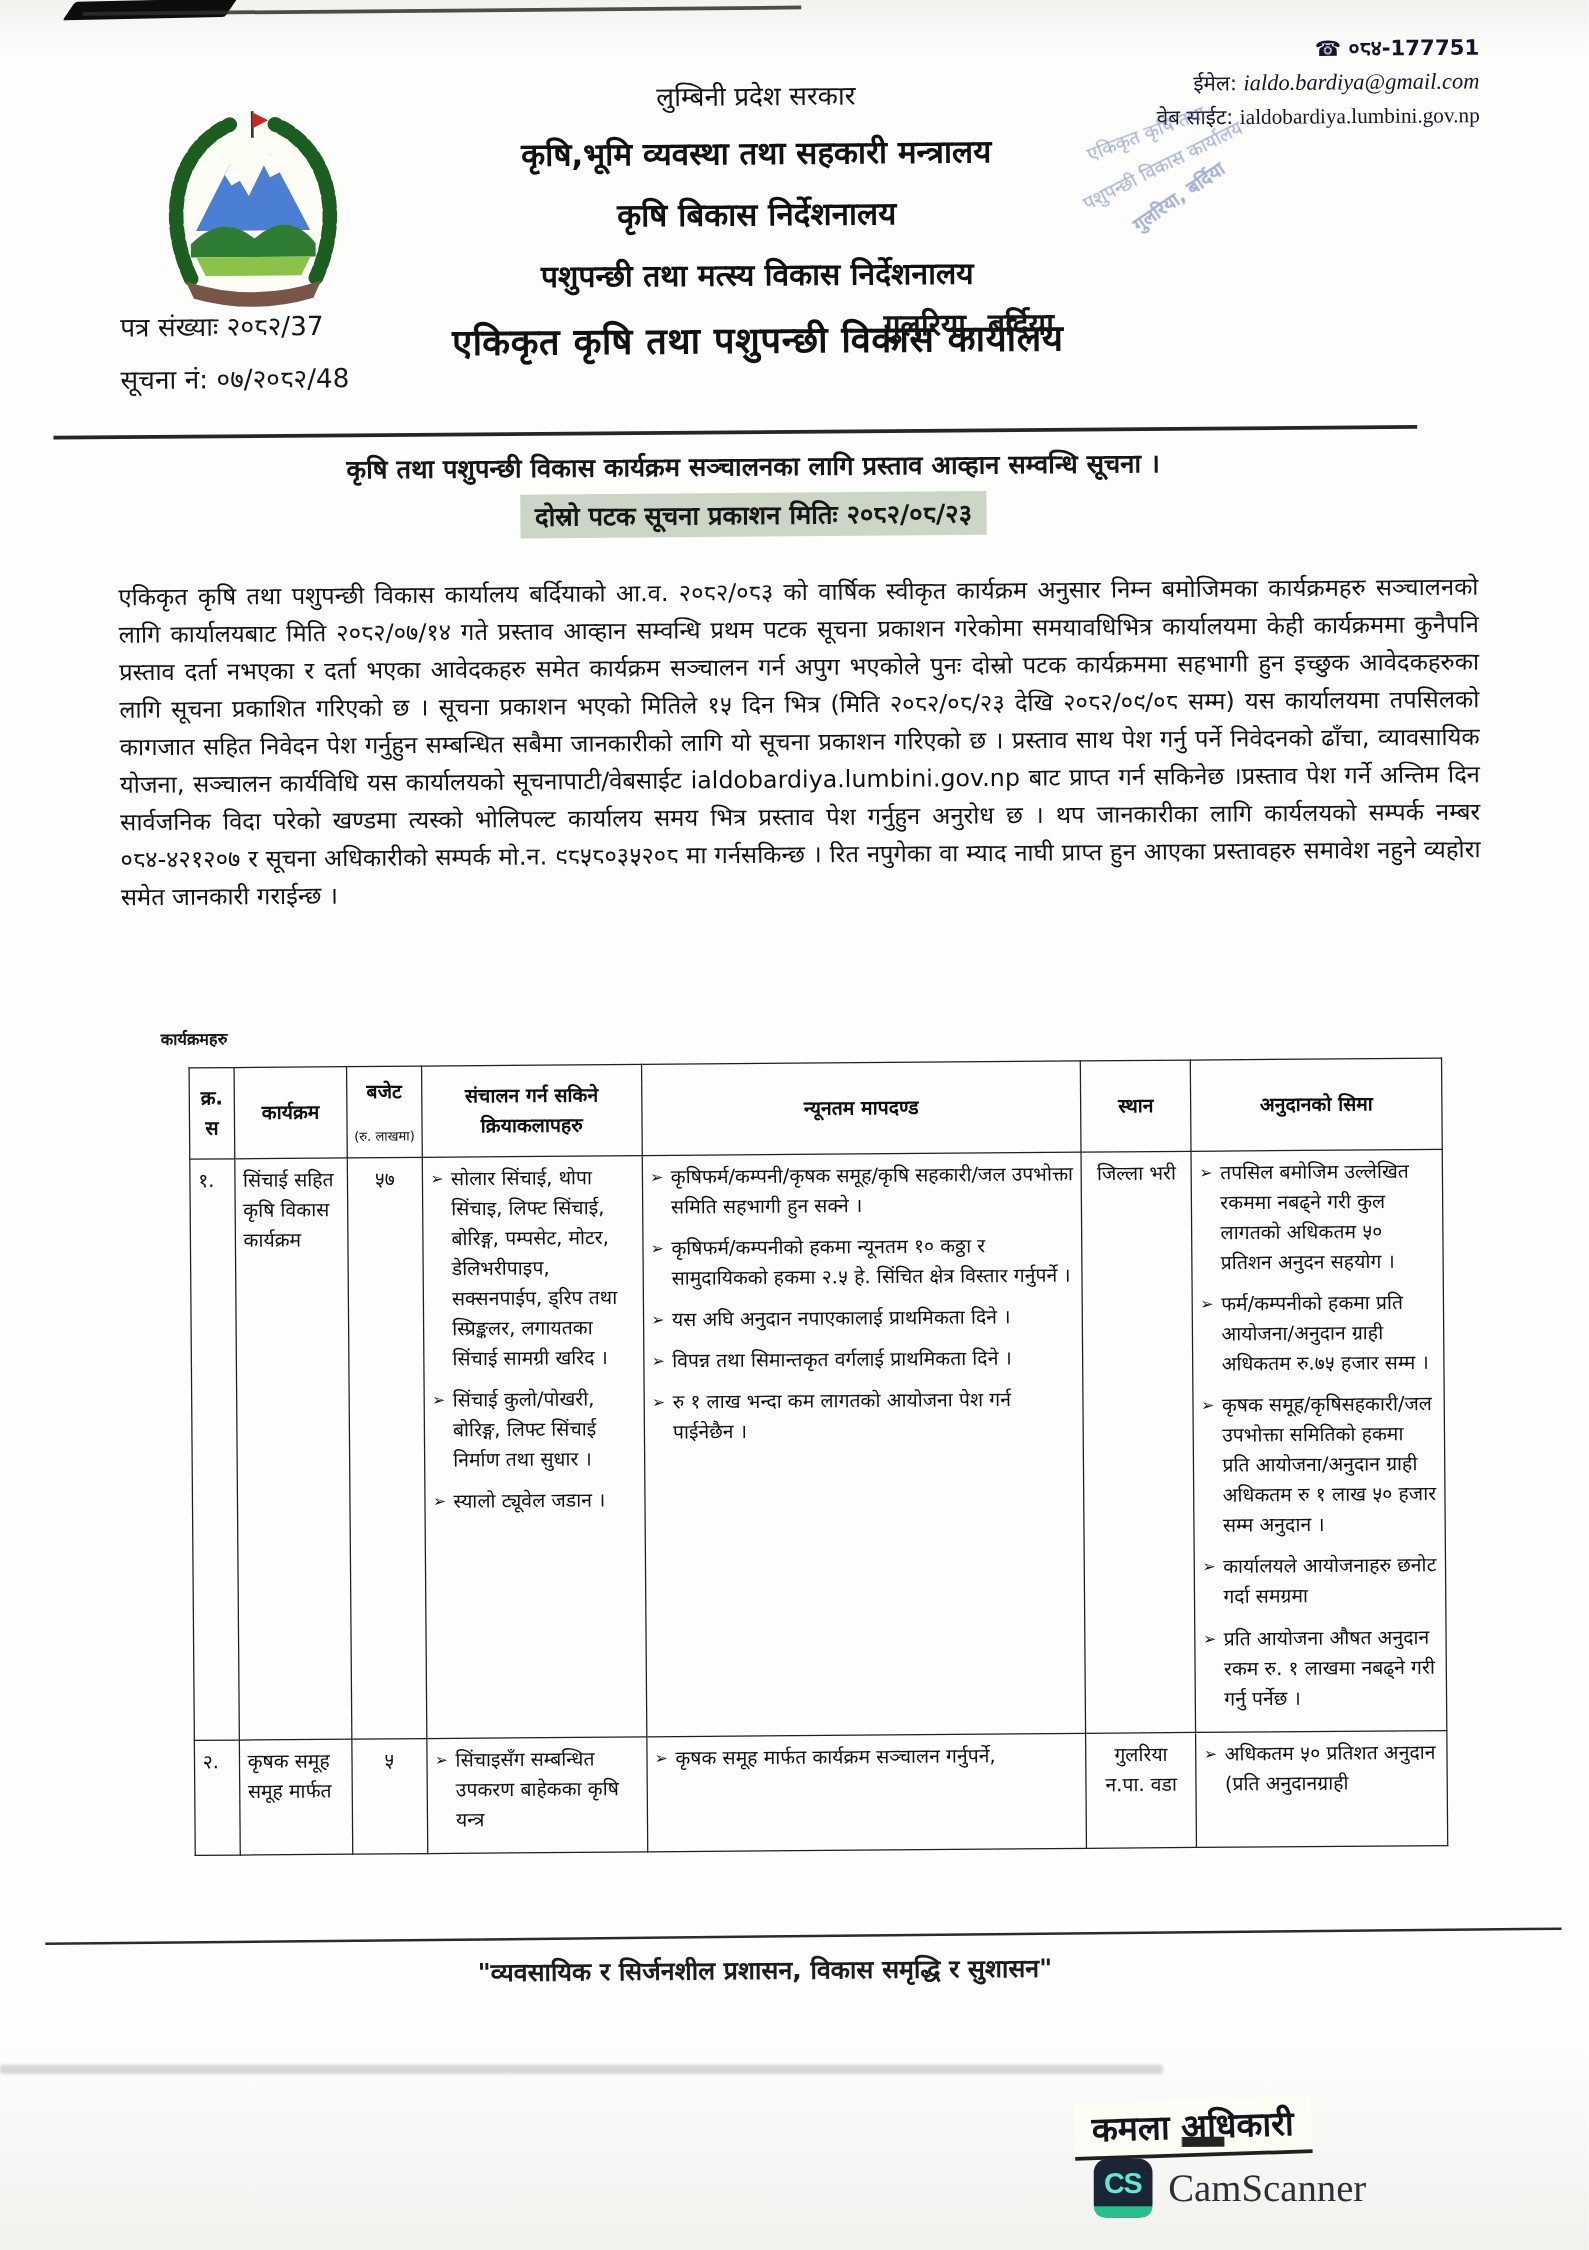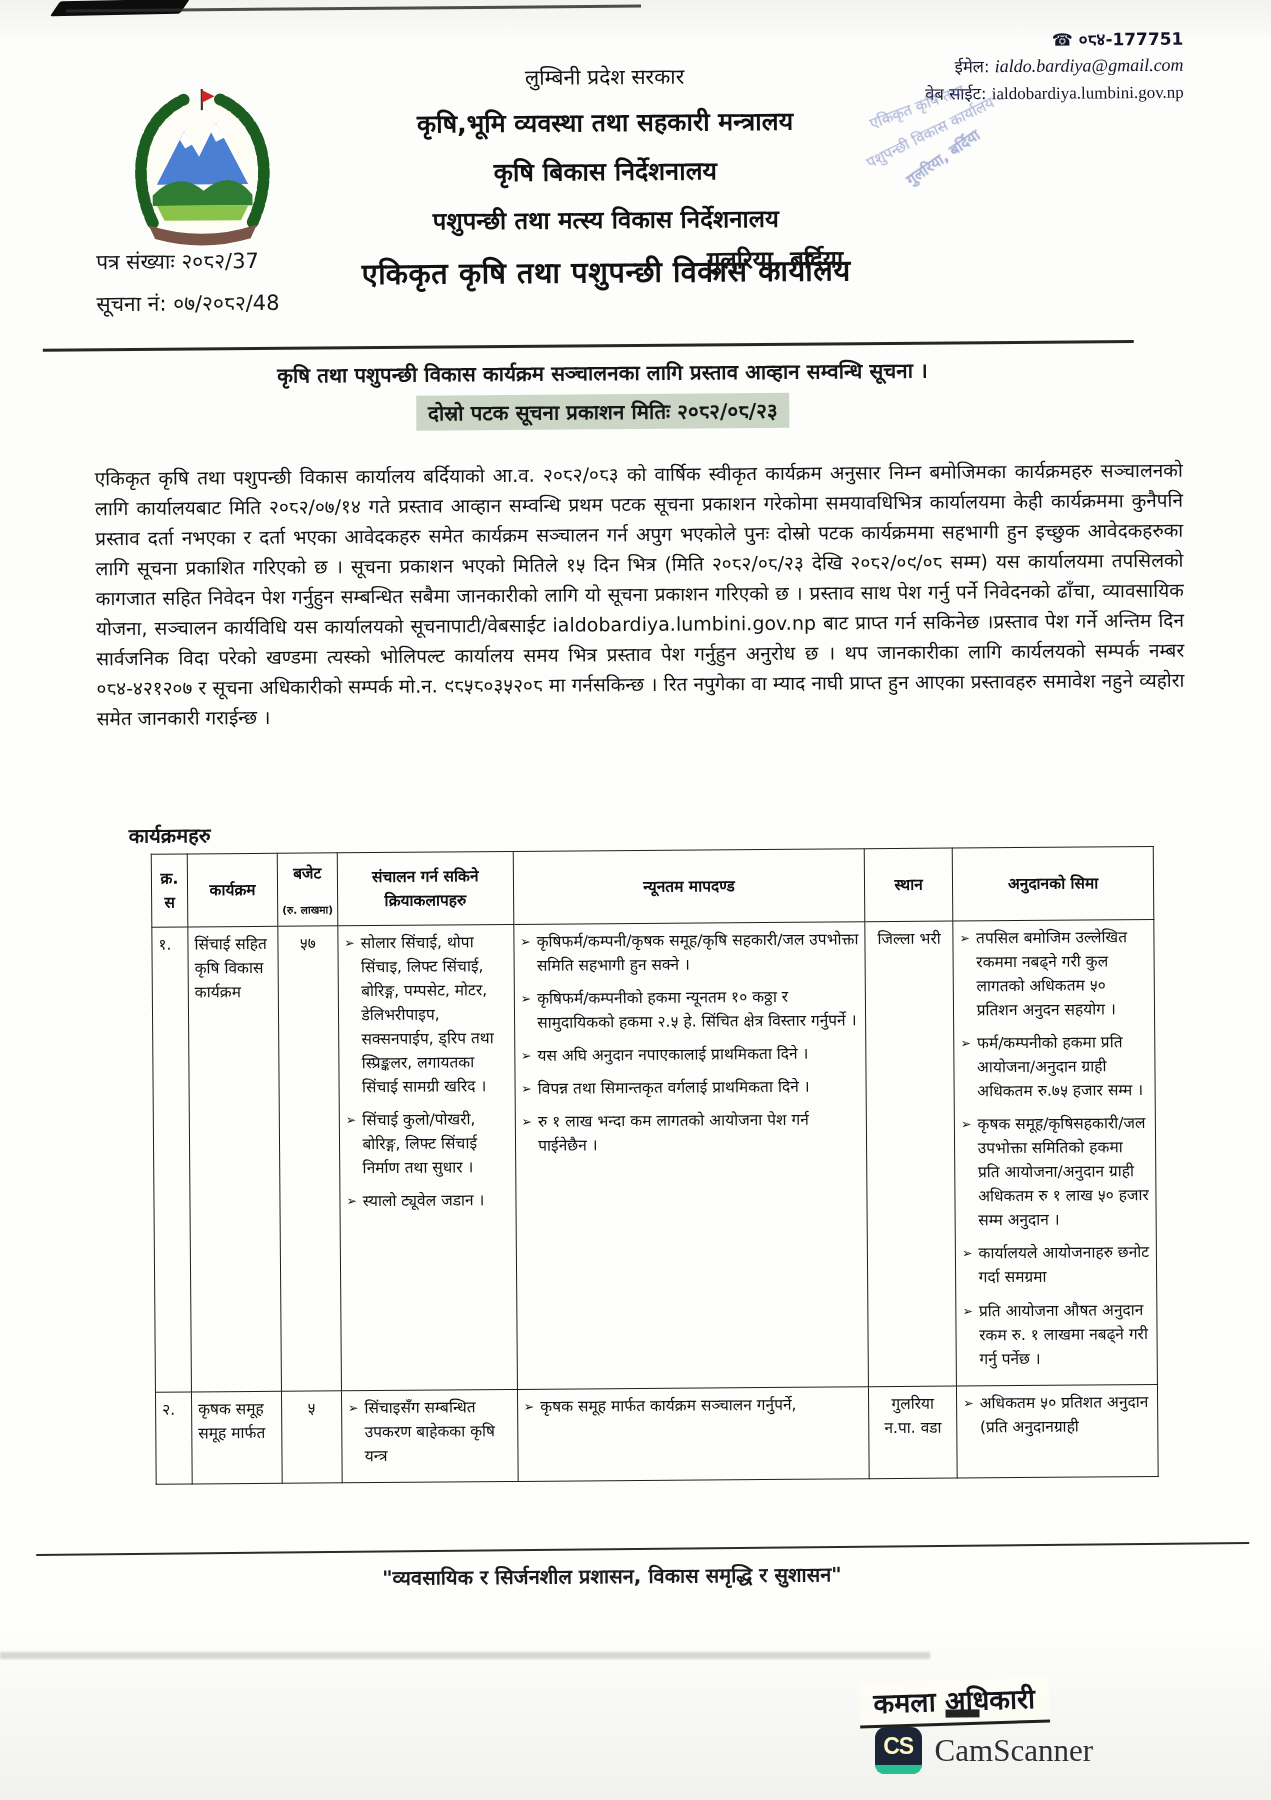--- a/index.html
+++ b/index.html
@@ -39,44 +39,44 @@
   .meta-row2{position:absolute;top:285px;left:100px;font-size:21px;}
   .rule{position:absolute;top:344px;left:46px;right:134px;border-top:3px solid #262624;}
   
   .title-wrap{position:absolute;top:358px;left:60px;right:120px;text-align:center;}
   .title{font-size:20.5px;font-weight:bold;}
   .subtitle-wrap{position:absolute;top:394px;left:60px;right:120px;text-align:center;}
   .subtitle{display:inline-block;background:#cbd6c6;padding:3px 12px 4px;font-size:20.5px;font-weight:bold;}
   
   .body-text{position:absolute;top:440px;left:97px;right:86px;font-size:19px;line-height:30px;
     text-align:justify;color:#121212;}
-  .programs-label{position:absolute;top:818px;left:128px;font-size:20px;font-weight:bold;}
+  .programs-label{position:absolute;top:818px;left:128px;font-size:13px;font-weight:bold;}
   
   .tbl{position:absolute;top:850px;left:150px;width:1003px;border-collapse:collapse;
     font-size:15.5px;line-height:1.55;color:#101010;}
   .tbl th,.tbl td{border:1.6px solid #1f1f1d;padding:5px 6px;vertical-align:top;}
   .tbl th{font-weight:bold;text-align:center;vertical-align:middle;padding:8px 3px;}
-  .th-sub{display:block;font-size:10.5px;font-weight:bold;margin-top:16px;}
+  .th-sub{display:block;font-size:10.5px;font-weight:normal;margin-top:16px;}
   .col-sn{width:36px;} .col-prog{width:90px;} .col-bud{width:60px;}
   .col-act{width:176px;} .col-std{width:352px;} .col-pla{width:88px;} .col-lim{width:201px;}
   td.c-sn{text-align:left;} td.c-bud{text-align:center;} td.c-pla{text-align:center;}
   .bullet{display:flex;gap:6px;margin-bottom:9px;}
   .bullet .arrow{flex:0 0 auto;font-size:12.5px;transform:translateY(2px);color:#111;}
   .bullet .btext{flex:1 1 auto;}
   
   .footer-rule{position:absolute;top:1548px;left:30px;right:28px;border-top:2.5px solid #2b2b29;transform:rotate(-.12deg);}
   .quote{position:absolute;top:1562px;left:60px;right:120px;text-align:center;font-size:20px;font-weight:bold;color:#1c1c1c;}
   .signature{position:absolute;top:1682px;left:852px;font-size:27px;font-weight:bold;color:#15151d;
     padding:2px 14px 4px;background:rgba(253,252,244,.9);border-bottom:3.5px solid #20201e;transform:rotate(-1.4deg);}
   .sig-smudge{position:absolute;top:1712px;left:938px;width:34px;height:8px;background:#242422;filter:blur(.4px);}
   
   .cs-footer{position:absolute;bottom:26px;right:178px;display:flex;align-items:center;gap:13px;}
   .cs-icon{width:47px;height:47px;background:#1c2536;border-radius:11px;position:relative;
     display:flex;align-items:center;justify-content:center;}
-  .cs-initials{color:#fef9c3;font-weight:bold;font-size:23px;letter-spacing:-1px;padding-bottom:8px;
+  .cs-initials{color:#5eead4;font-weight:bold;font-size:23px;letter-spacing:-1px;padding-bottom:8px;
     font-family:"Liberation Sans",sans-serif;}
   .cs-strip{position:absolute;bottom:0;left:0;right:0;height:9px;background:#25c08d;border-radius:0 0 11px 11px;}
   .cs-word{font-family:"Liberation Serif",serif;font-size:31px;color:#2e2e35;}
 </style>
 </head>
 <body>
 
 <div class="corner-mark"></div>
 <div class="top-line"></div>
 <div class="streak"></div>

